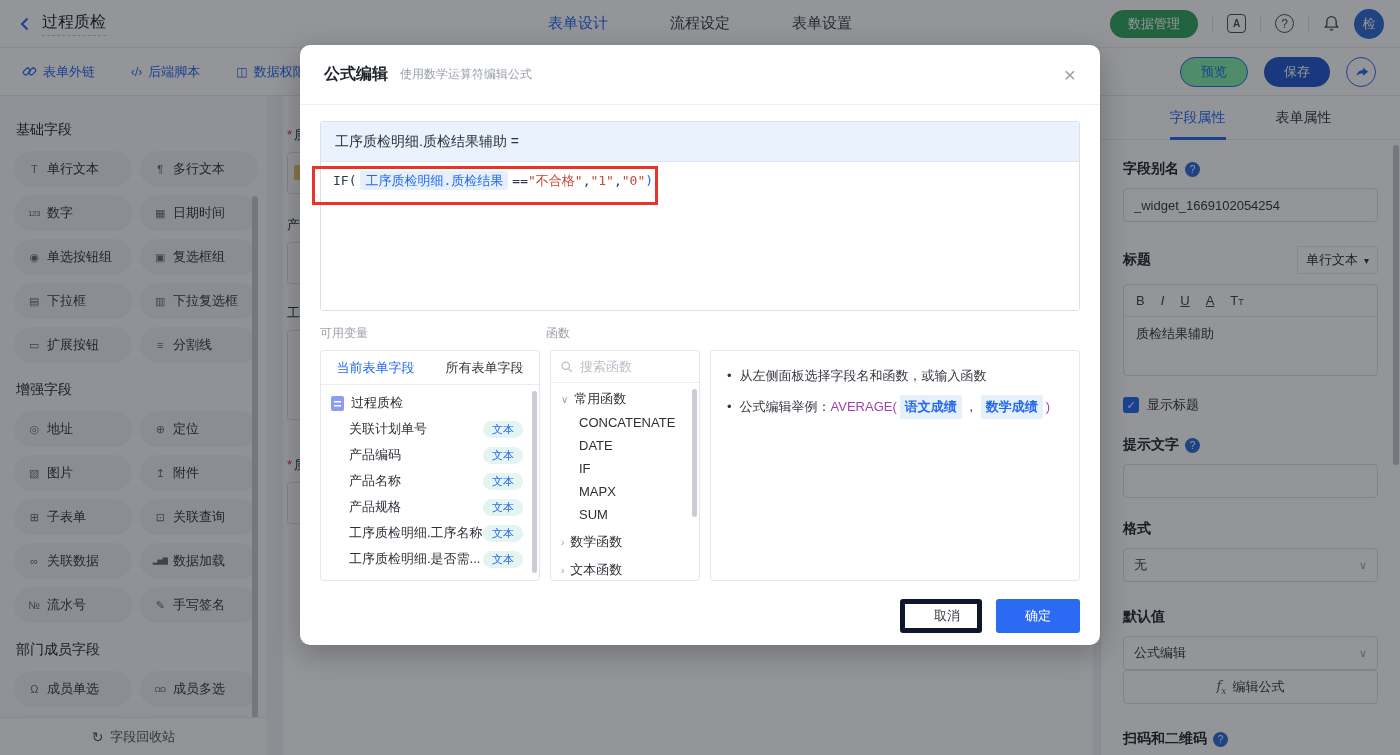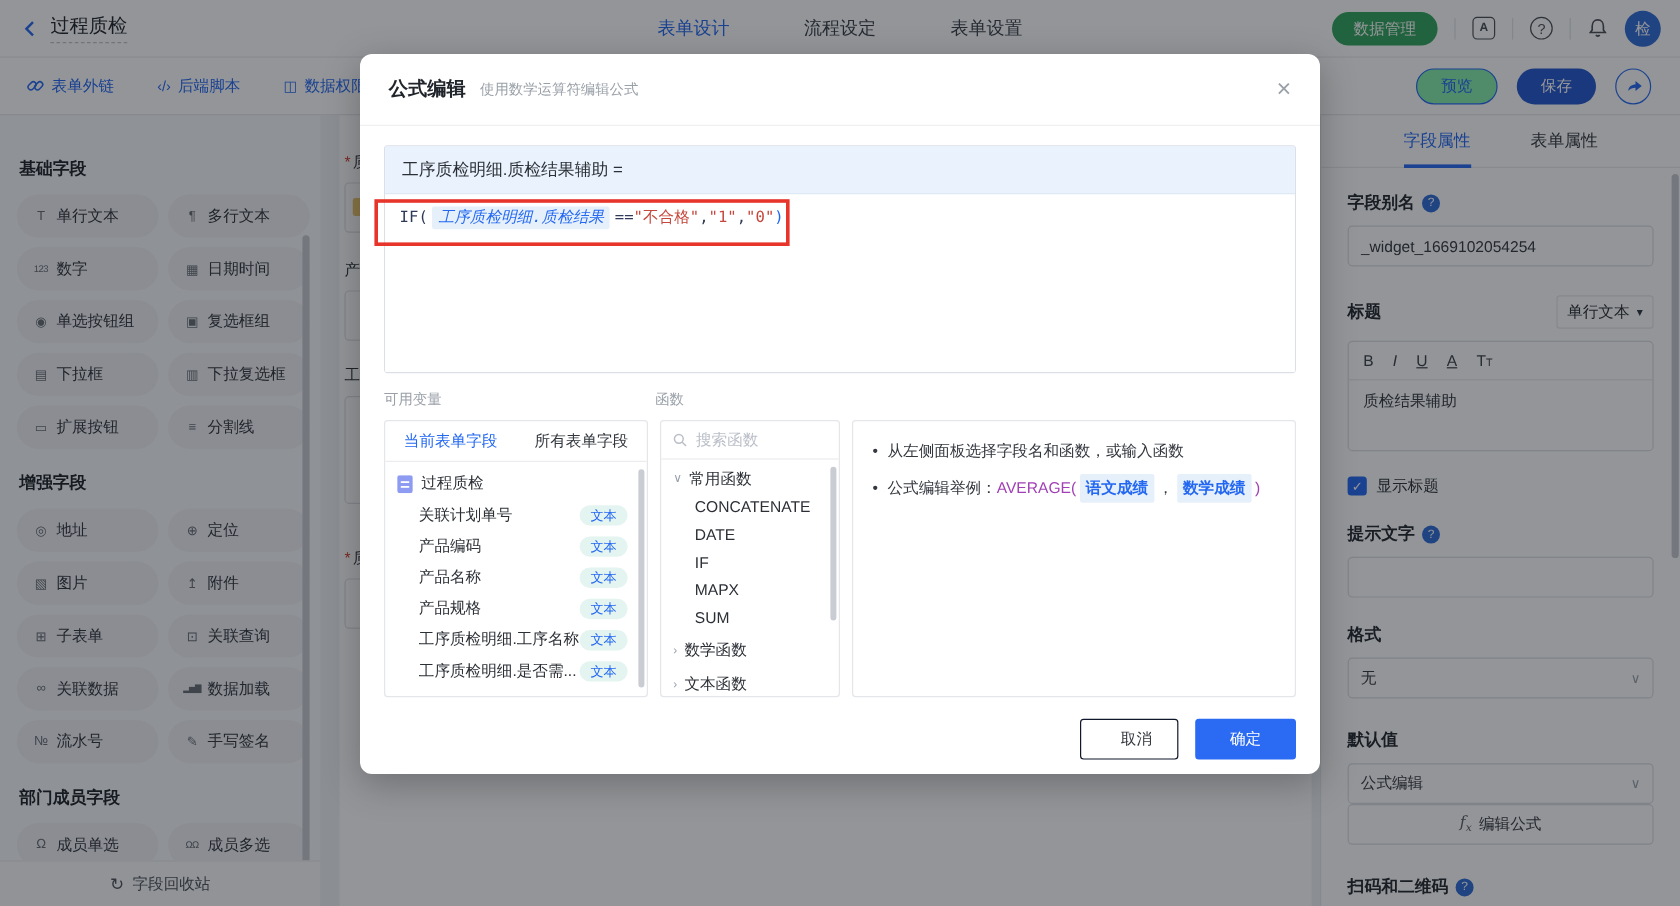--- a/index.html
+++ b/index.html
@@ -27,21 +27,21 @@
   .tool-link { display:flex; align-items:center; gap:6px; color:#2468f2; font-size:13px; cursor:pointer; white-space:nowrap; }
   .tool-link .tli { font-size:12px; color:#2468f2; }
   .sub-right { position:absolute; right:24px; display:flex; align-items:center; gap:16px; }
   .btn-preview { width:68px; height:30px; border-radius:15px; border:1px solid #2468f2; color:#2468f2; background:#86efac; font-size:13px; display:flex; align-items:center; justify-content:center; cursor:pointer; }
   .btn-save { width:66px; height:30px; border-radius:15px; background:#2457cf; color:#fff; font-size:13px; display:flex; align-items:center; justify-content:center; cursor:pointer; }
   .btn-share { width:30px; height:30px; border-radius:50%; border:1px solid #2468f2; background:#fff; display:flex; align-items:center; justify-content:center; cursor:pointer; }
 
   
   .lsidebar { position:absolute; left:0; top:96px; width:267px; height:659px; background:#f8f9fb; z-index:3; overflow:hidden; }
   .lsb-inner { padding:16px 12px 0 14px; }
-  .sec-title { font-size:14px; font-weight:bold; color:#1c2128; margin:20px 0 12px 2px; }
+  .sec-title { font-size:14px; font-weight:normal; color:#1c2128; margin:9px 0 12px 2px; }
   .pill-grid { display:grid; grid-template-columns:118px 118px; gap:8px; margin-bottom:18px; }
   .pill { height:36px; border-radius:18px; background:#f0f1f4; display:flex; align-items:center; padding:0 10px; cursor:grab; }
   .icn { width:20px; font-size:11px; color:#676c74; text-align:center; flex:none; letter-spacing:-0.5px; overflow:hidden; }
   .pill .lbl { font-size:13px; color:#30343b; margin-left:3px; white-space:nowrap; }
   .lsb-scroll { position:absolute; left:252px; top:100px; width:6px; height:556px; border-radius:3px; background:#c7cad0; }
   .recycle-bar { position:absolute; left:0; bottom:0; width:267px; height:38px; background:#fbfbfd; border-top:1px solid #ececf0; display:flex; align-items:center; justify-content:center; gap:7px; color:#4e535a; font-size:13px; cursor:pointer; }
   .recycle-glyph { font-size:14px; color:#4e535a; }
 
   
   .canvas { position:absolute; left:267px; top:96px; width:833px; height:659px; background:#f1f2f6; z-index:1; }
@@ -88,21 +88,21 @@
   
   .modal { position:absolute; left:300px; top:45px; width:800px; height:600px; background:#fff; border-radius:10px; box-shadow:0 8px 30px rgba(0,0,0,.25); z-index:50; }
   .m-head { height:60px; display:flex; align-items:center; padding:0 24px; border-bottom:1px solid #f0f0f2; }
   .m-title { font-size:16px; font-weight:bold; color:#20242b; }
   .m-sub { font-size:12px; color:#9aa0a8; margin-left:12px; }
   .m-close { margin-left:auto; font-size:21px; color:#9aa0a8; cursor:pointer; line-height:1; }
   .fml-box { margin:16px 20px 0 20px; border:1px solid #dcdfe5; border-radius:3px; }
   .fml-target { height:40px; background:#e9f2fd; display:flex; align-items:center; padding:0 14px; font-size:14px; color:#2c3036; border-bottom:1px solid #dce7f2; }
   .fml-body { height:148px; background:#fff; padding:10px 12px; font-family:"DejaVu Sans Mono", monospace; font-size:13px; }
   .tok-kw { color:#2e3a57; }
-  .tok-field { background:#e6f0fb; color:#2468f2; padding:2px 5px; border-radius:2px; margin:0 4px; cursor:pointer;font-style:italic; }
+  .tok-field { background:#e6f0fb; color:#2468f2; padding:2px 5px; border-radius:2px; margin:0 4px; cursor:pointer; }
   .tok-op { color:#2e3a57; }
   .tok-str { color:#c5473d; }
   .tok-close { color:#2468f2; }
   .m-labels { display:flex; margin:14px 20px 0 20px; }
   .m-lab { font-size:12px; color:#9aa0a8; }
   .m-lab.l2 { margin-left:178px; }
   .m-panels { display:flex; gap:10px; margin:8px 20px 0 20px; }
   .vars-panel { width:220px; height:231px; border:1px solid #e4e6ea; border-radius:3px; position:relative; overflow:hidden; }
   .vtabs { height:34px; display:flex; border-bottom:1px solid #ebecef; }
   .vtab { flex:1; display:flex; align-items:center; justify-content:center; font-size:13px; color:#33373e; cursor:pointer; }
@@ -122,21 +122,21 @@
   .fgrow { display:flex; align-items:center; gap:6px; padding:7px 10px 3px 10px; font-size:13px; color:#2c3036; cursor:pointer; }
   .fchev { color:#98a0ab; font-size:10px; }
   .fitem { padding:4px 10px 4px 28px; font-size:13px; color:#2c3036; cursor:pointer; }
   .f-scroll { position:absolute; right:2px; top:38px; width:5px; height:128px; border-radius:3px; background:#c9ccd2; }
   .help-panel { flex:1; height:231px; border:1px solid #e4e6ea; border-radius:3px; padding:14px 16px; }
   .hline { font-size:13px; color:#33373e; line-height:22px; margin-bottom:8px; display:flex; align-items:center; flex-wrap:wrap; }
   .bullet { margin-right:8px; color:#33373e; }
   .hpurple { color:#a13fb5; }
   .htok { background:#e6f0fb; color:#2468f2; padding:1px 5px; border-radius:2px; margin:0 3px;font-weight:bold; }
   .m-footer { display:flex; justify-content:flex-end; gap:14px; padding:18px 20px 0 0; }
-  .btn-cancel { width:82px; height:34px; border:1px solid #0f172a; border-radius:3px; background:#fff; color:#33373e; font-size:13px; display:flex; align-items:center; justify-content:center; cursor:pointer;padding-left:12px; }
+  .btn-cancel { width:82px; height:34px; border:5px solid #0f172a; border-radius:3px; background:#fff; color:#33373e; font-size:13px; display:flex; align-items:center; justify-content:center; cursor:pointer;padding-left:12px; }
   .btn-ok { width:84px; height:34px; border-radius:3px; background:#2b6af3; color:#fff; font-size:13px; display:flex; align-items:center; justify-content:center; cursor:pointer; }
 
   .redbox { position:absolute; left:312px; top:166px; width:346px; height:39px; border:3px solid #e7352b; z-index:60; pointer-events:none; }
 </style>
 </head>
 <body>
 
 <div class="screen">
 
   <div class="topbar">

